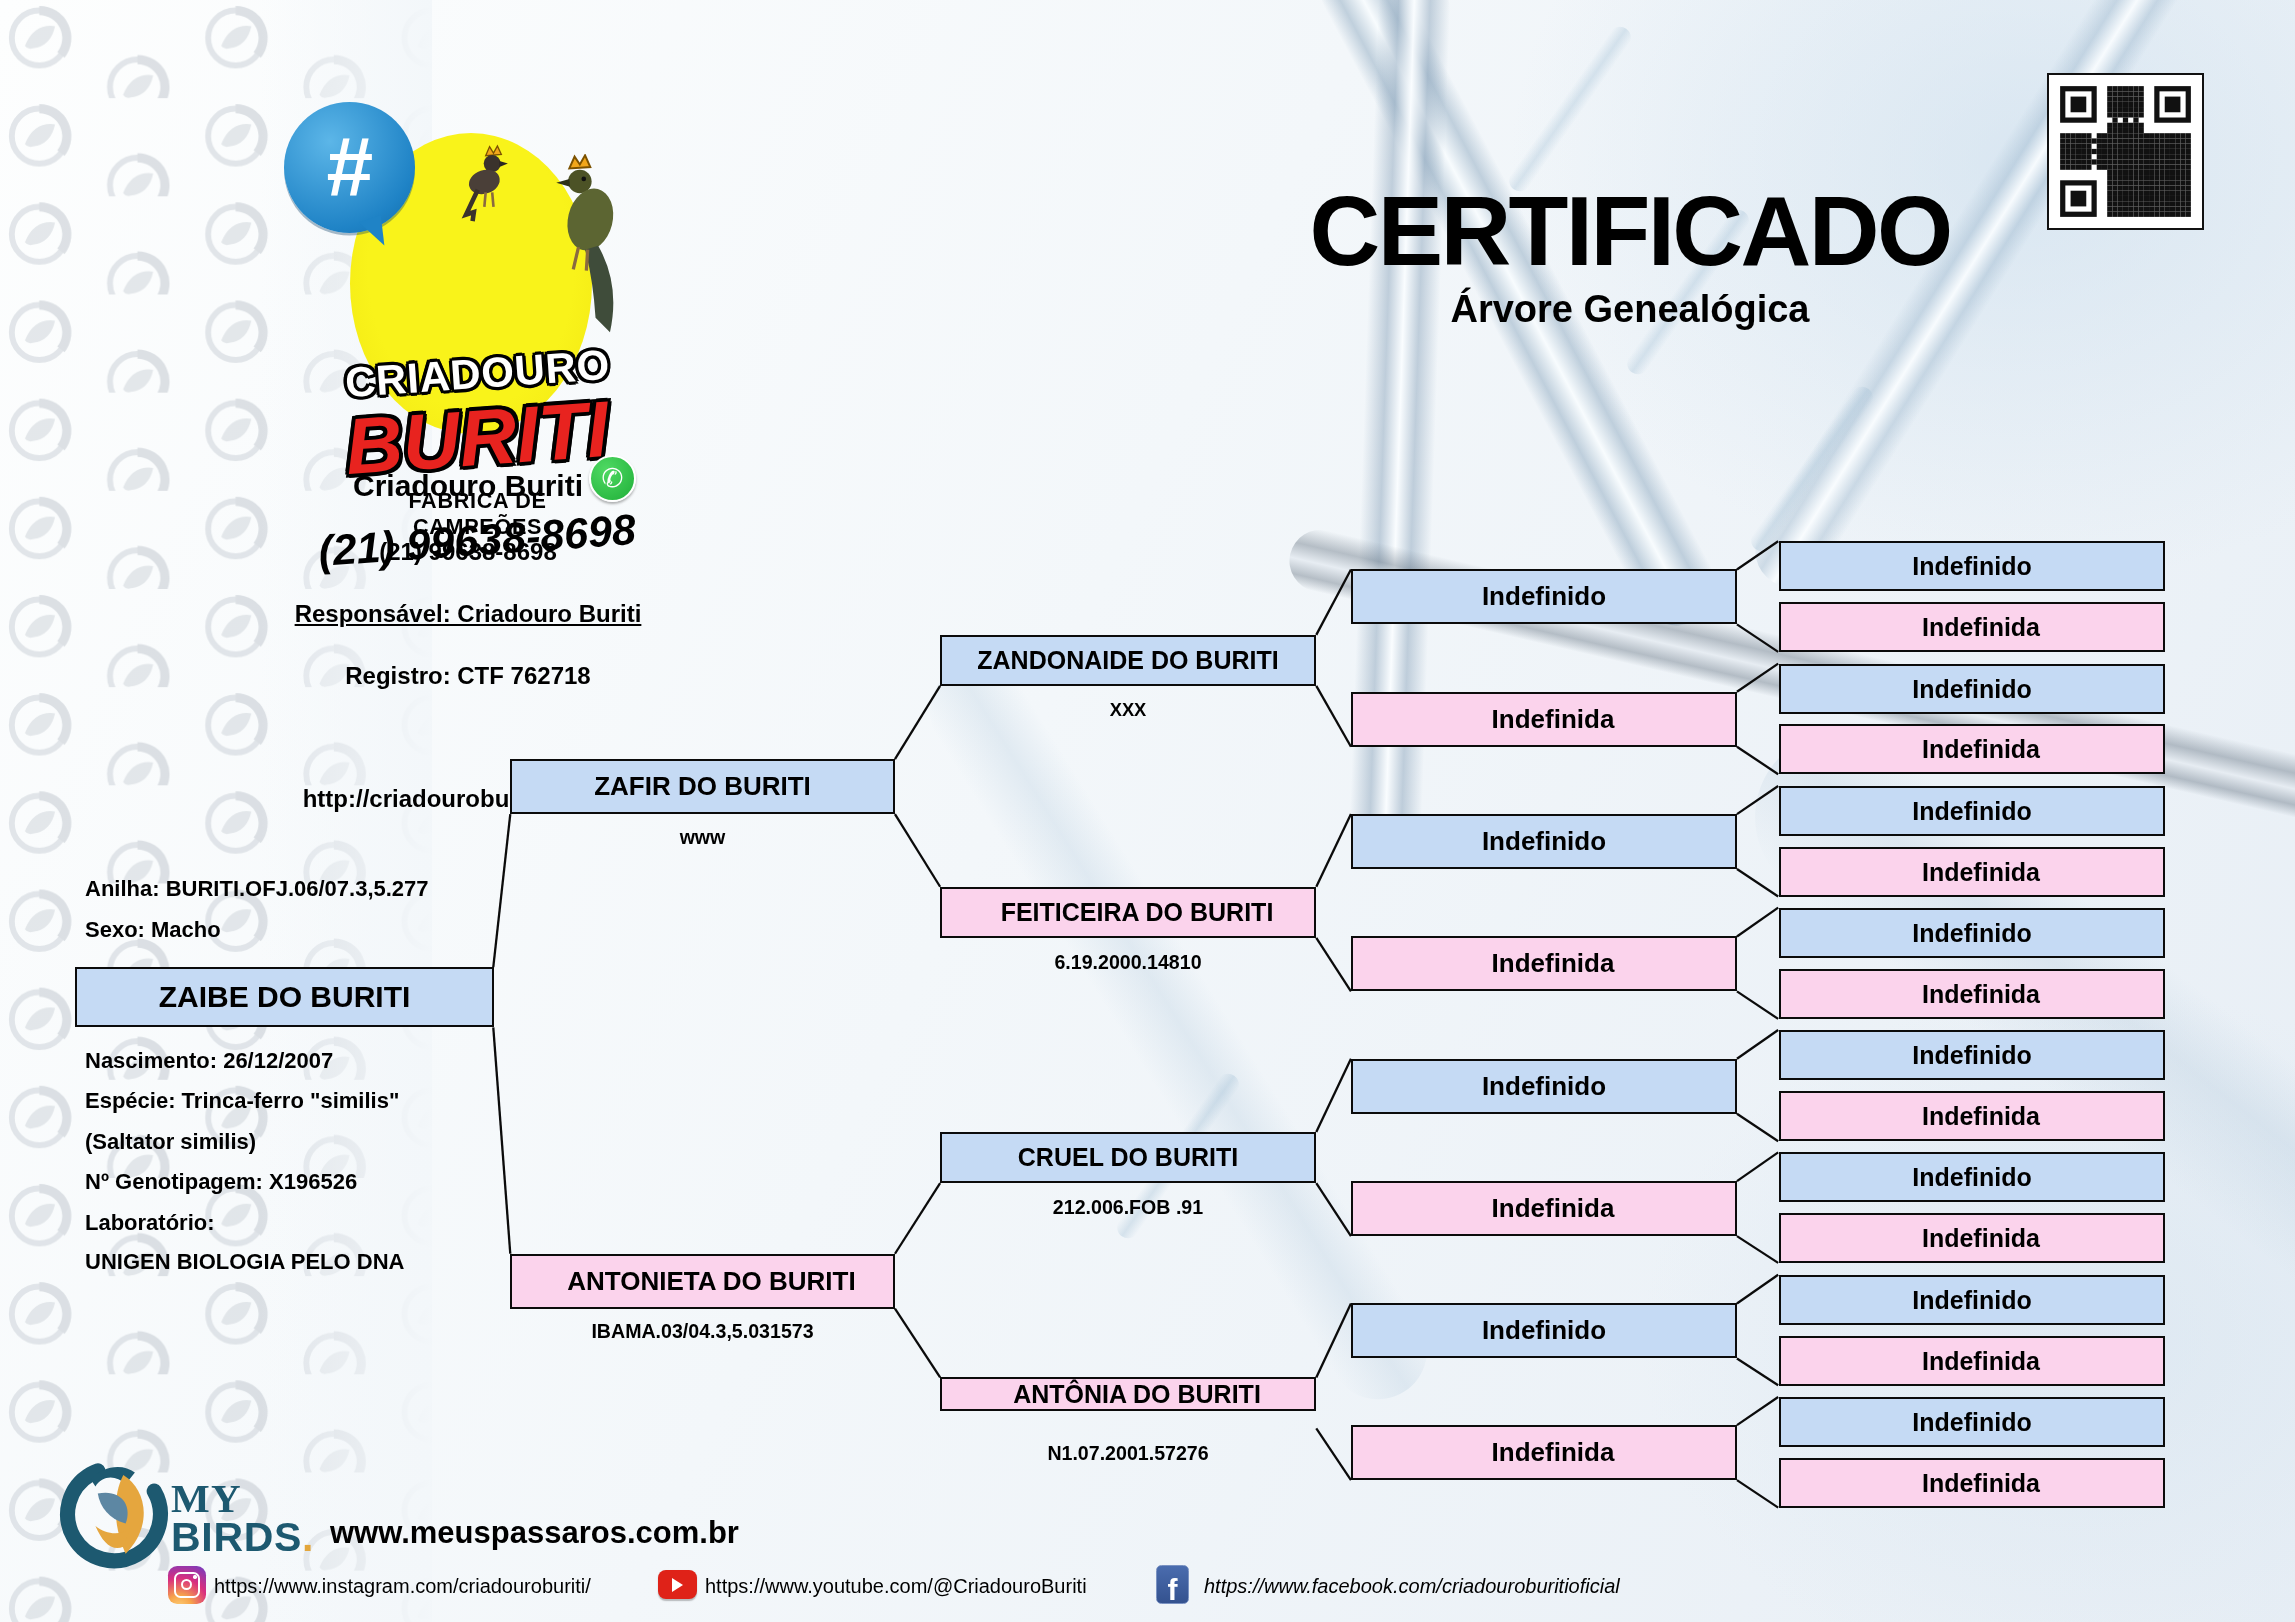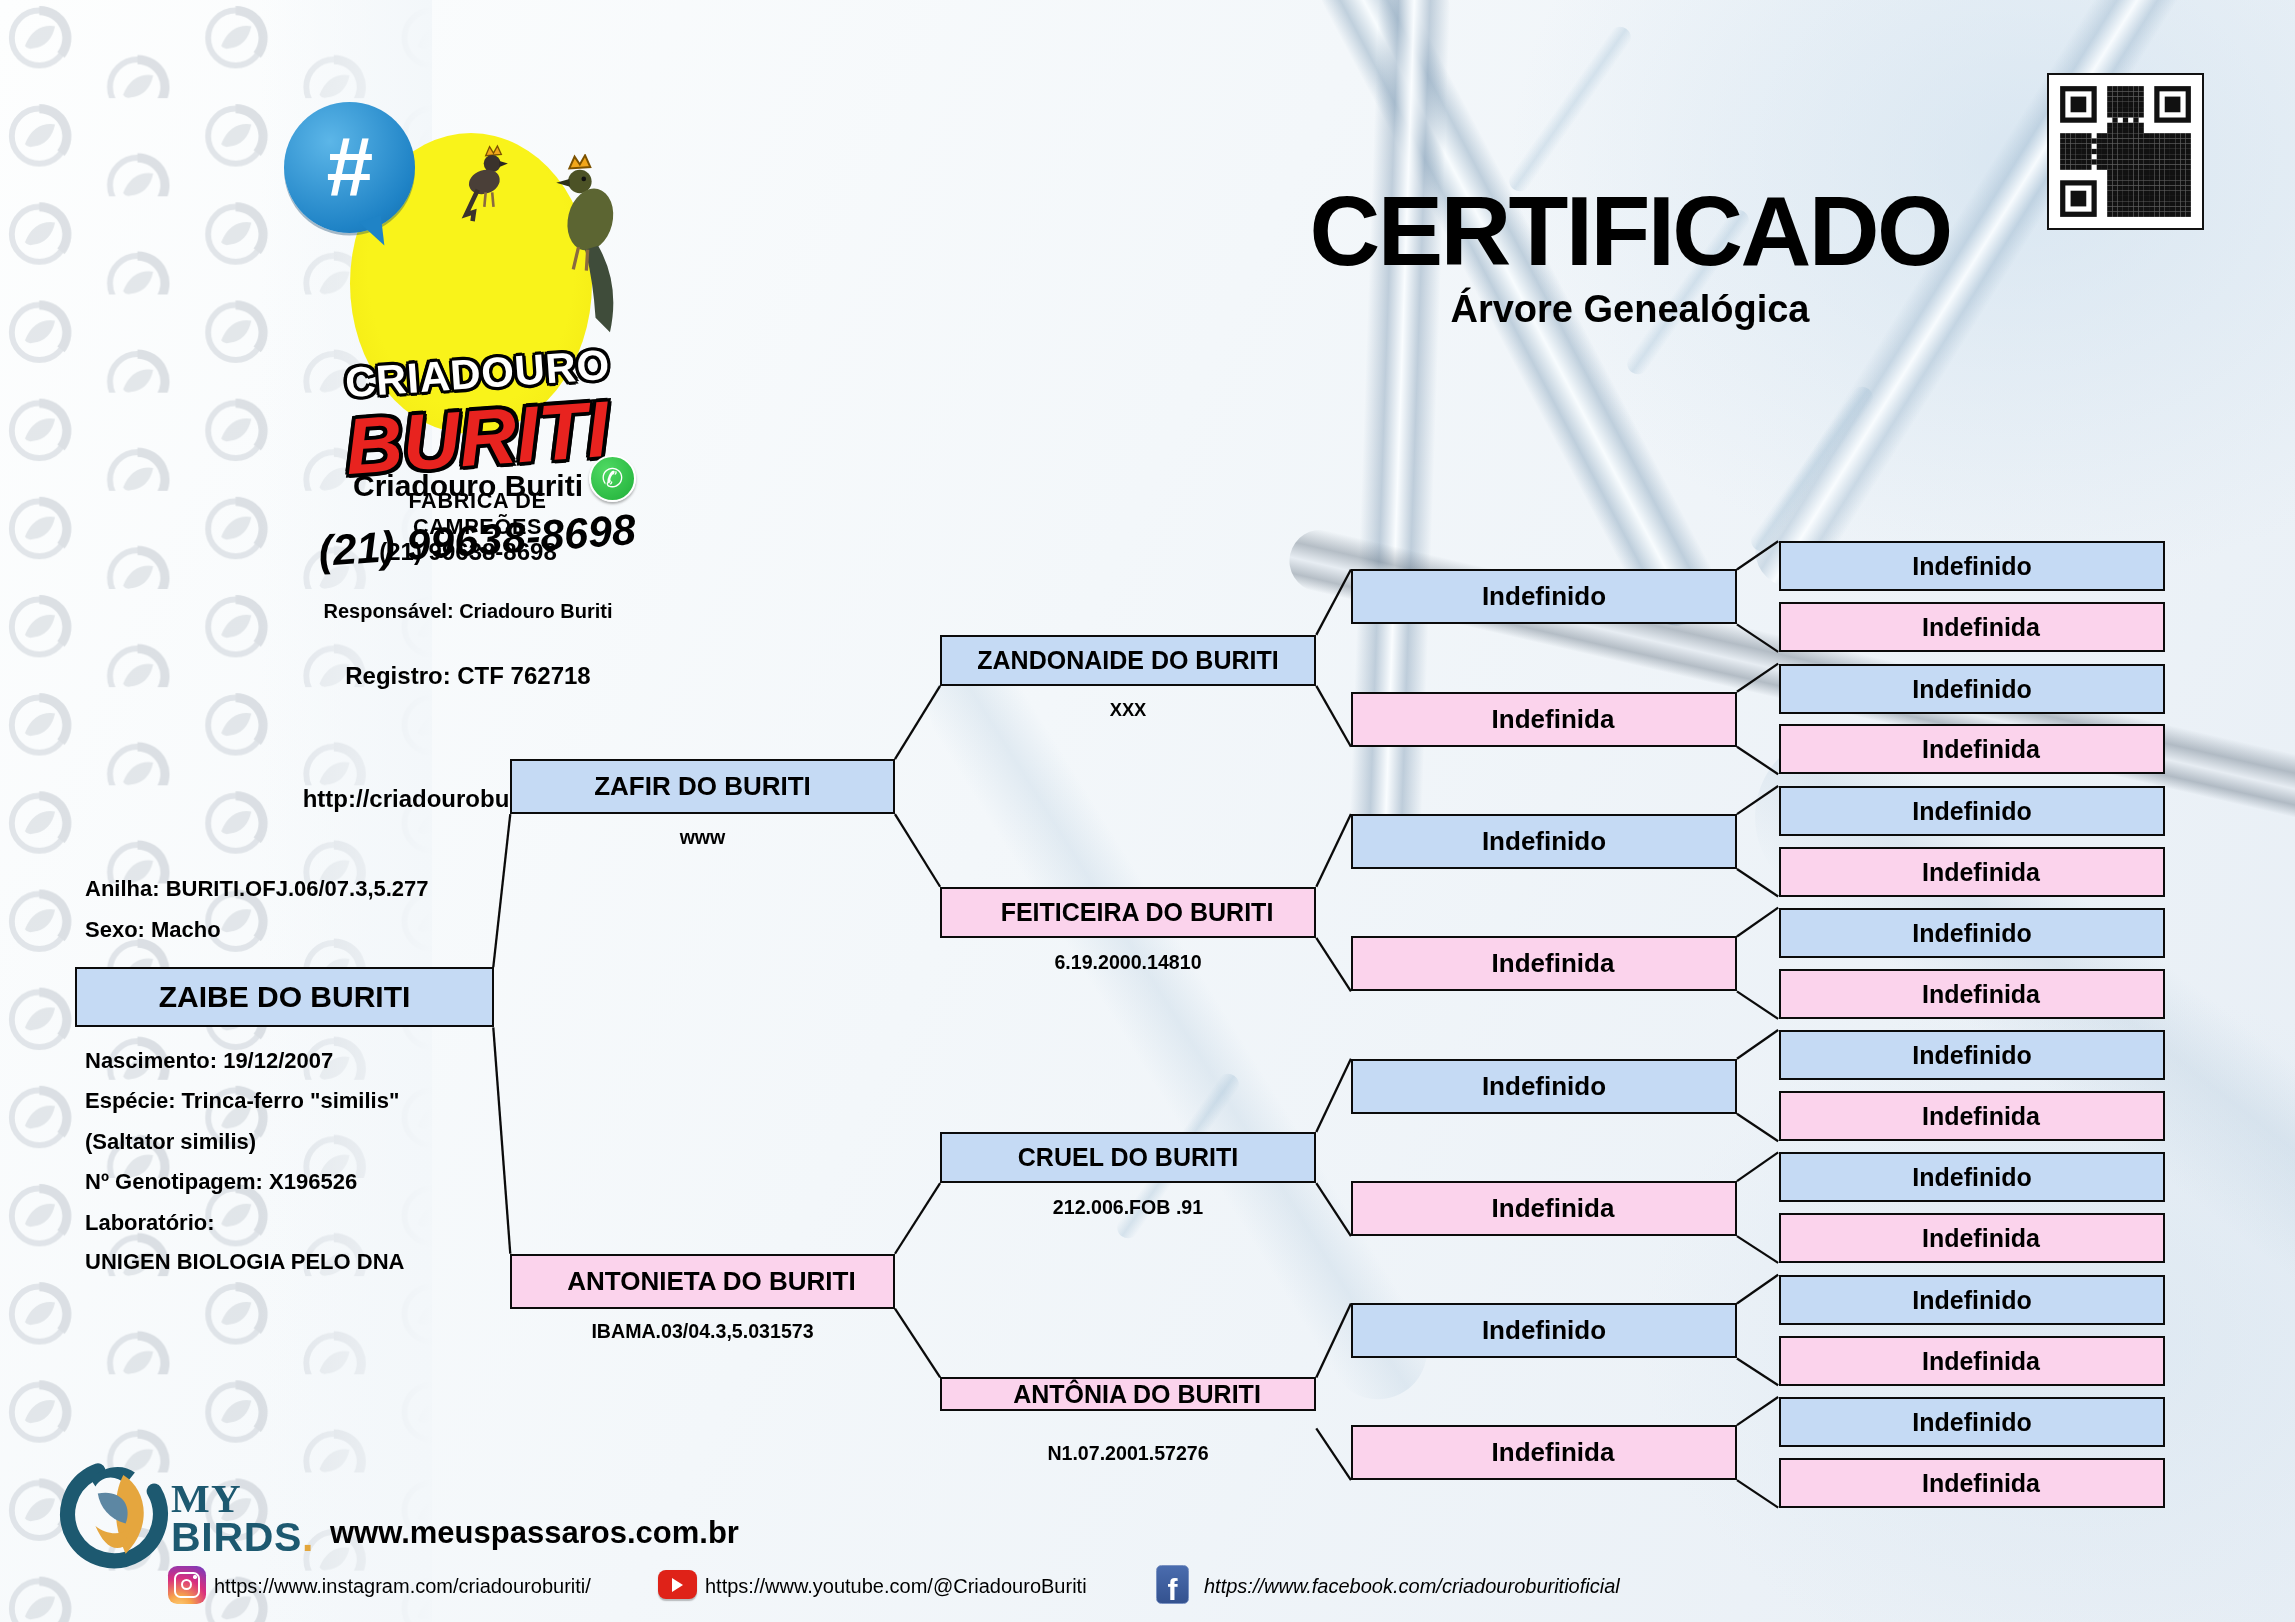--- a/index.html
+++ b/index.html
@@ -44,21 +44,21 @@
   .ringlbl{position:absolute;font-weight:bold;font-size:19.6px;text-align:center;z-index:2;}
   
   .title{position:absolute;left:1283px;top:175px;width:694px;text-align:center;
          font-size:98px;font-weight:900;letter-spacing:-2.6px;z-index:2;}
   .subtitle{position:absolute;left:1283px;top:288px;width:694px;text-align:center;
          font-size:38px;font-weight:bold;z-index:2;}
   
   .breeder{position:absolute;left:190px;width:556px;text-align:center;z-index:2;font-weight:bold;}
   .br-name{top:469px;font-size:30px;}
   .br-l2{top:538px;font-size:24px;}
-  .br-l3{top:600px;font-size:20px;}
+  .br-l3{top:600px;font-size:24px;text-decoration:underline;}
   .br-l4{top:662px;font-size:24px;}
   .br-l5{top:724px;font-size:24px;}
   .br-l6{top:785px;font-size:24px;}
   
   .binfo{position:absolute;left:85px;font-weight:bold;font-size:22px;z-index:2;white-space:nowrap;}
   
   .logoblk{position:absolute;left:281px;top:92px;width:366px;height:353px;z-index:2;}
   .yellow-ellipse{position:absolute;left:69px;top:41px;width:242px;height:301px;border-radius:50%;
         background:radial-gradient(ellipse at 50% 45%,#f9f31a 60%,#f0e512 100%);}
   .bubble{position:absolute;left:3.3px;top:9.8px;width:131px;height:131px;border-radius:50%;
@@ -605,21 +605,21 @@
   <div class="breeder br-l2">(21) 99638-8698</div>
   <div class="breeder br-l3">Responsável: Criadouro Buriti</div>
   <div class="breeder br-l4">Registro: CTF 762718</div>
   <div class="breeder br-l6">http://criadouroburiti.com.br/</div>
 
   <div class="binfo" style="top:876px;">Anilha: BURITI.OFJ.06/07.3,5.277</div>
   <div class="binfo" style="top:917px;">Sexo: Macho</div>
   <div class="abox male g1" style="left:75px;top:967px;width:419px;height:60px;">
     <span>ZAIBE DO BURITI</span>
   </div>
-  <div class="binfo" style="top:1048px;">Nascimento: 19/12/2007</div>
+  <div class="binfo" style="top:1048px;">Nascimento: 26/12/2007</div>
   <div class="binfo" style="top:1088px;">Espécie: Trinca-ferro "similis"</div>
   <div class="binfo" style="top:1129px;">(Saltator similis)</div>
   <div class="binfo" style="top:1169px;">Nº Genotipagem: X196526</div>
   <div class="binfo" style="top:1210px;">Laboratório:</div>
   <div class="binfo" style="top:1249px;">UNIGEN BIOLOGIA PELO DNA</div>
 
   <div class="abox male g2" style="left:510px;top:759px;width:385px;height:55px;">
     <span>ZAFIR DO BURITI</span>
   </div>
   <div class="ringlbl" style="left:510px;top:826px;width:385px;">www</div>

